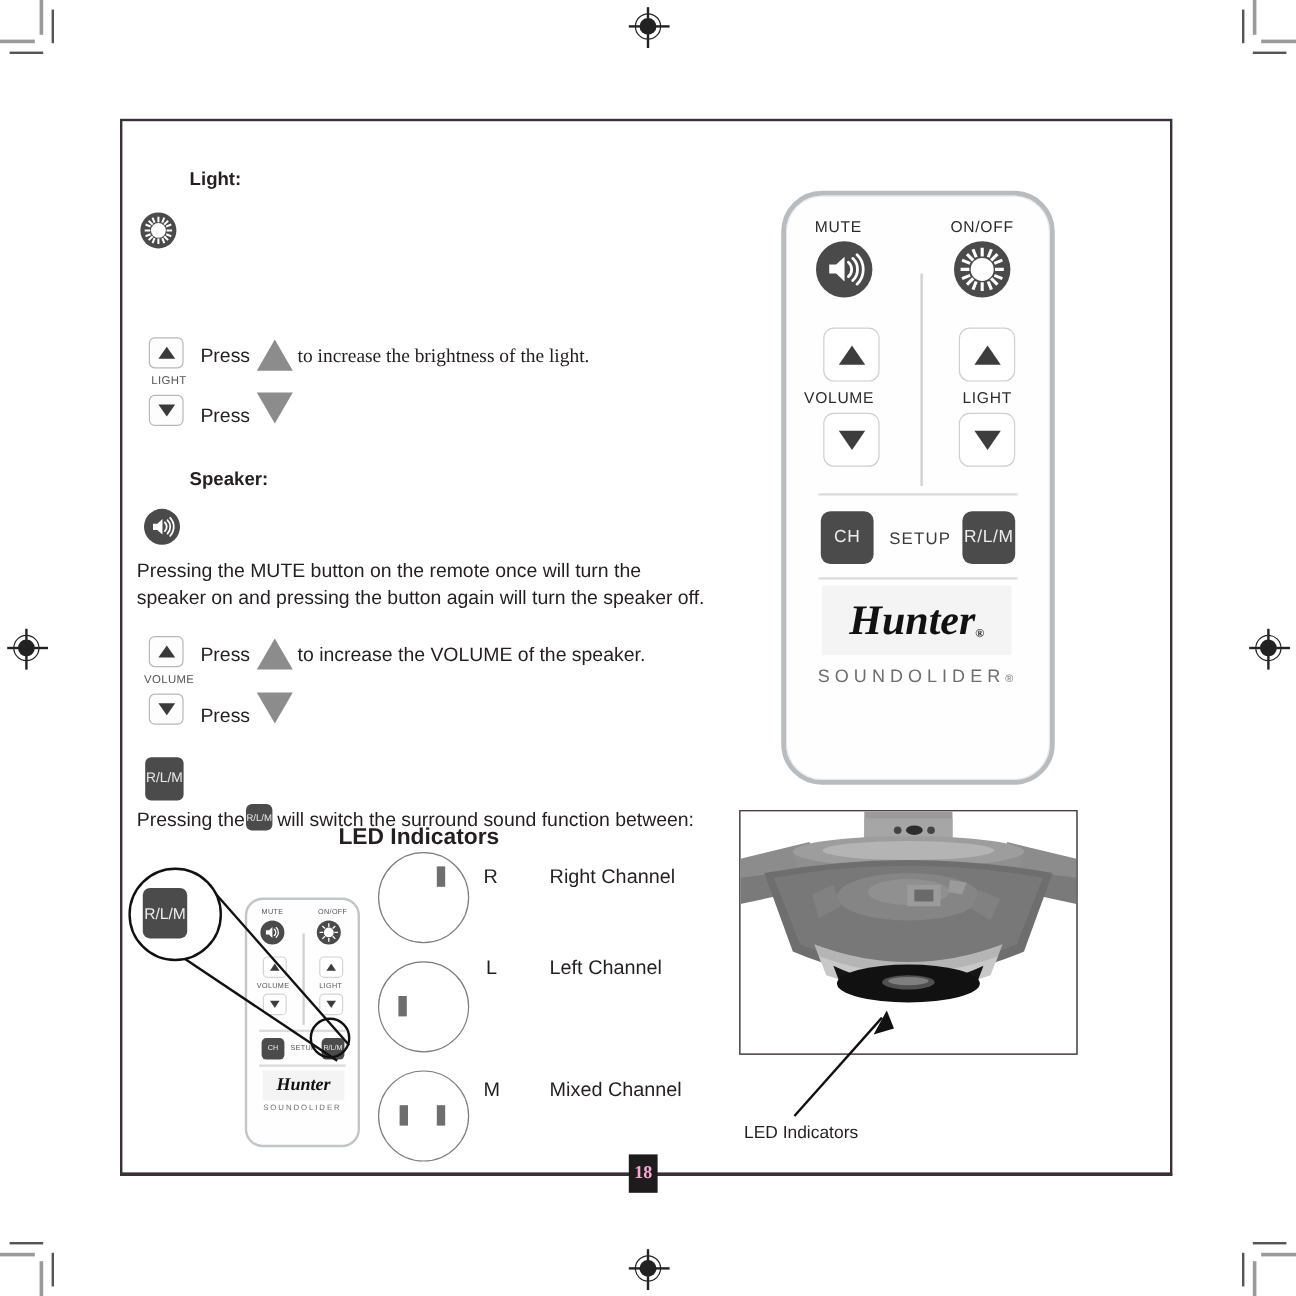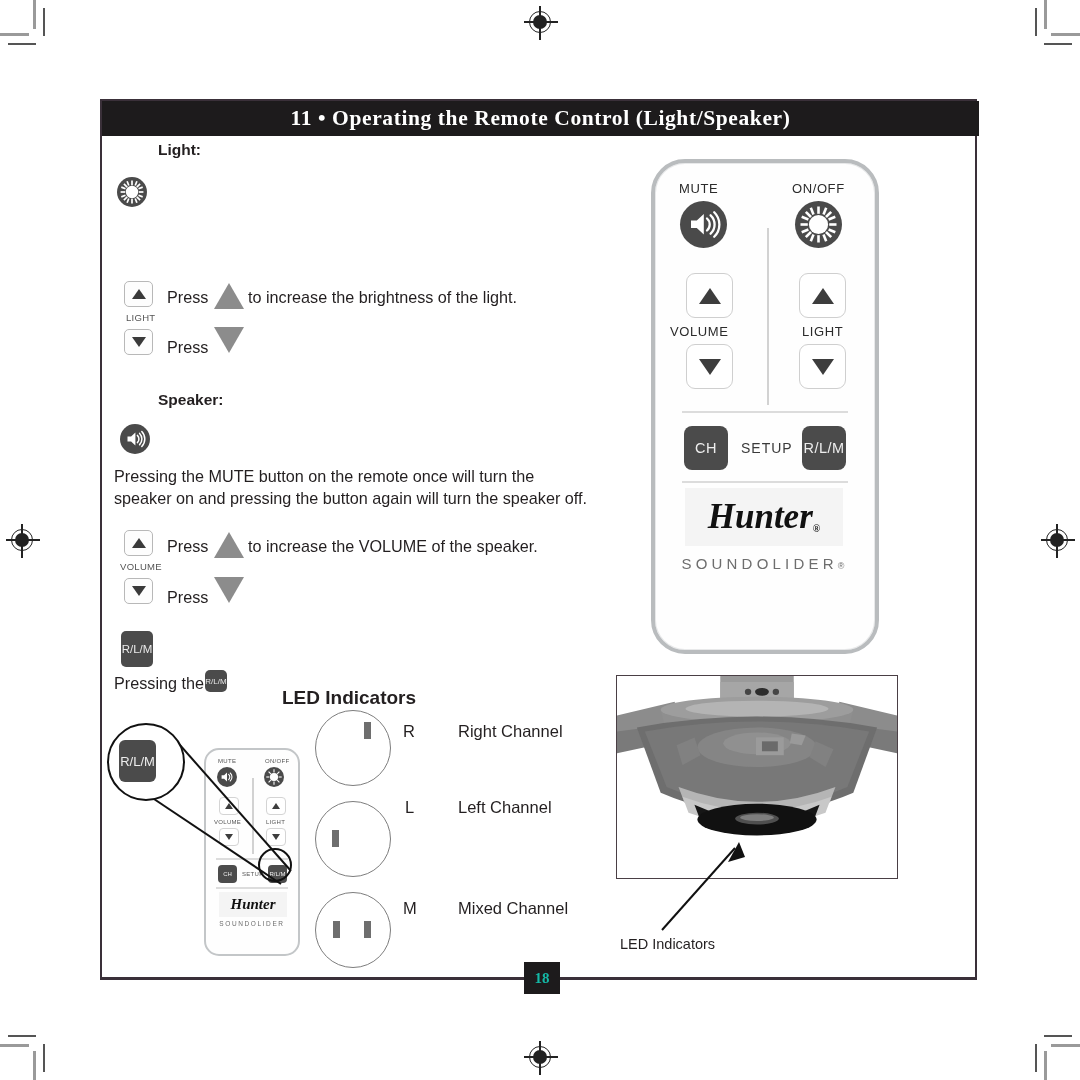--- a/index.html
+++ b/index.html
@@ -217,22 +217,22 @@
   #photo-caption {
     position: absolute; font-size: 14.5px; color: #231f20;
   }
 
   
   #footer-rule {
     position: absolute; left: 100px; top: 978px; width: 877px; height: 1.5px;
     background: #3a3039;
   }
   #page-badge {
-    position: absolute; left: 524px; top: 962px; width: 36px; height: 32px;
-    background: #1d1b1c; color: #14b8a6;
+    position: absolute; left: 524px; top: 962px; width: 24px; height: 32px;
+    background: #1d1b1c; color: #f9a8d4;
     display: flex; align-items: center; justify-content: center;
     font-family: "Liberation Serif", serif; font-weight: bold; font-size: 15px;
   }
   #footer-text {
     position: absolute; left: 0; top: 998px; width: 1080px; text-align: center;
     font-size: 17px; color: #231f20;
   }
 </style>
 </head>
 <body>
@@ -267,23 +267,20 @@
     </div>
   <div class="reg" style="left:11px;top:529px;">
       <span class="dot"></span>
     </div>
   <div class="reg" style="left:1046px;top:529px;">
       <span class="dot"></span>
     </div>
 
   <div id="content-box">
 
-    <div id="title-bar">
-      <span class="t">11 • Operating the Remote Control (Light/Speaker)</span>
-    </div>
 
     <div class="sec-label" style="left:10px;top:40px;">Light:</div>
 
     <div class="glyph-round" style="left:15px;top:76px;">
       <svg class="sun-ic" viewBox="0 0 30 30">
         <circle cx="15" cy="15" r="6.2" fill="#ffffff"></circle>
         <g stroke="#ffffff" stroke-width="1.7" stroke-linecap="butt">
           <line x1="15" y1="3.6" x2="15" y2="8.2"></line>
             <line x1="15" y1="21.8" x2="15" y2="26.4"></line>
           <line x1="3.6" y1="15" x2="8.2" y2="15"></line>
@@ -308,21 +305,21 @@
     <div class="keycap" style="left:22px;top:180px;">
       <span class="tri-u"></span>
     </div>
     <div class="keycap-cap" style="left:24px;top:211px;">LIGHT</div>
     <div class="keycap" style="left:22px;top:228px;">
       <span class="tri-d"></span>
     </div>
 
     <div class="press" style="left:65px;top:187px;">Press</div>
     <div class="big-tri-u" style="left:112px;top:182px;"></div>
-    <div class="tail" style="left:146px;top:187px;">to increase the brightness of the light.</div>
+    <div class="tail" style="left:146px;top:187px;font-family:Liberation Serif, serif;">to increase the brightness of the light.</div>
 
     <div class="press" style="left:65px;top:237px;">Press</div>
     <div class="big-tri-d" style="left:112px;top:226px;"></div>
 
     <div class="sec-label" style="left:10px;top:290px;">Speaker:</div>
 
     <div class="glyph-round" style="left:18px;top:323px;">
       <svg class="sun-ic" viewBox="0 0 30 30">
         <path d="M7.5 12.4h3.6L15.4 8.6v12.8l-4.3-3.8H7.5z" fill="#ffffff"></path>
         <g stroke="#ffffff" stroke-width="1.5" fill="none" stroke-linecap="round">
@@ -348,20 +345,21 @@
     <div class="big-tri-u" style="left:112px;top:431px;"></div>
     <div class="tail" style="left:146px;top:436px;">to increase the VOLUME of the speaker.</div>
 
     <div class="press" style="left:65px;top:487px;">Press</div>
     <div class="big-tri-d" style="left:112px;top:476px;"></div>
 
     <div class="rlm-key" style="left:19px;top:530px;width:32px;height:36px;font-size:11.5px;">R/L/M</div>
 
     <div class="tail" style="left:12px;top:573px;">Pressing the</div>
     <div class="rlm-key" style="left:103px;top:569px;width:22px;height:22px;font-size:8px;">R/L/M</div>
+    <div class="tail" style="left:129px;top:573px;">will switch the surround sound function between:</div>
 
     <div id="led-heading" style="left:180px;top:586px;">LED Indicators</div>
 
     <div class="led-circle" style="left:213px;top:609px;">
       <span class="led-bar" style="left:48px;top:11px;"></span>
     </div>
     <div class="led-letter" style="left:301px;top:621px;">R</div>
     <div class="led-name" style="left:356px;top:621px;">Right Channel</div>
 
     <div class="led-circle" style="left:213px;top:700px;">

